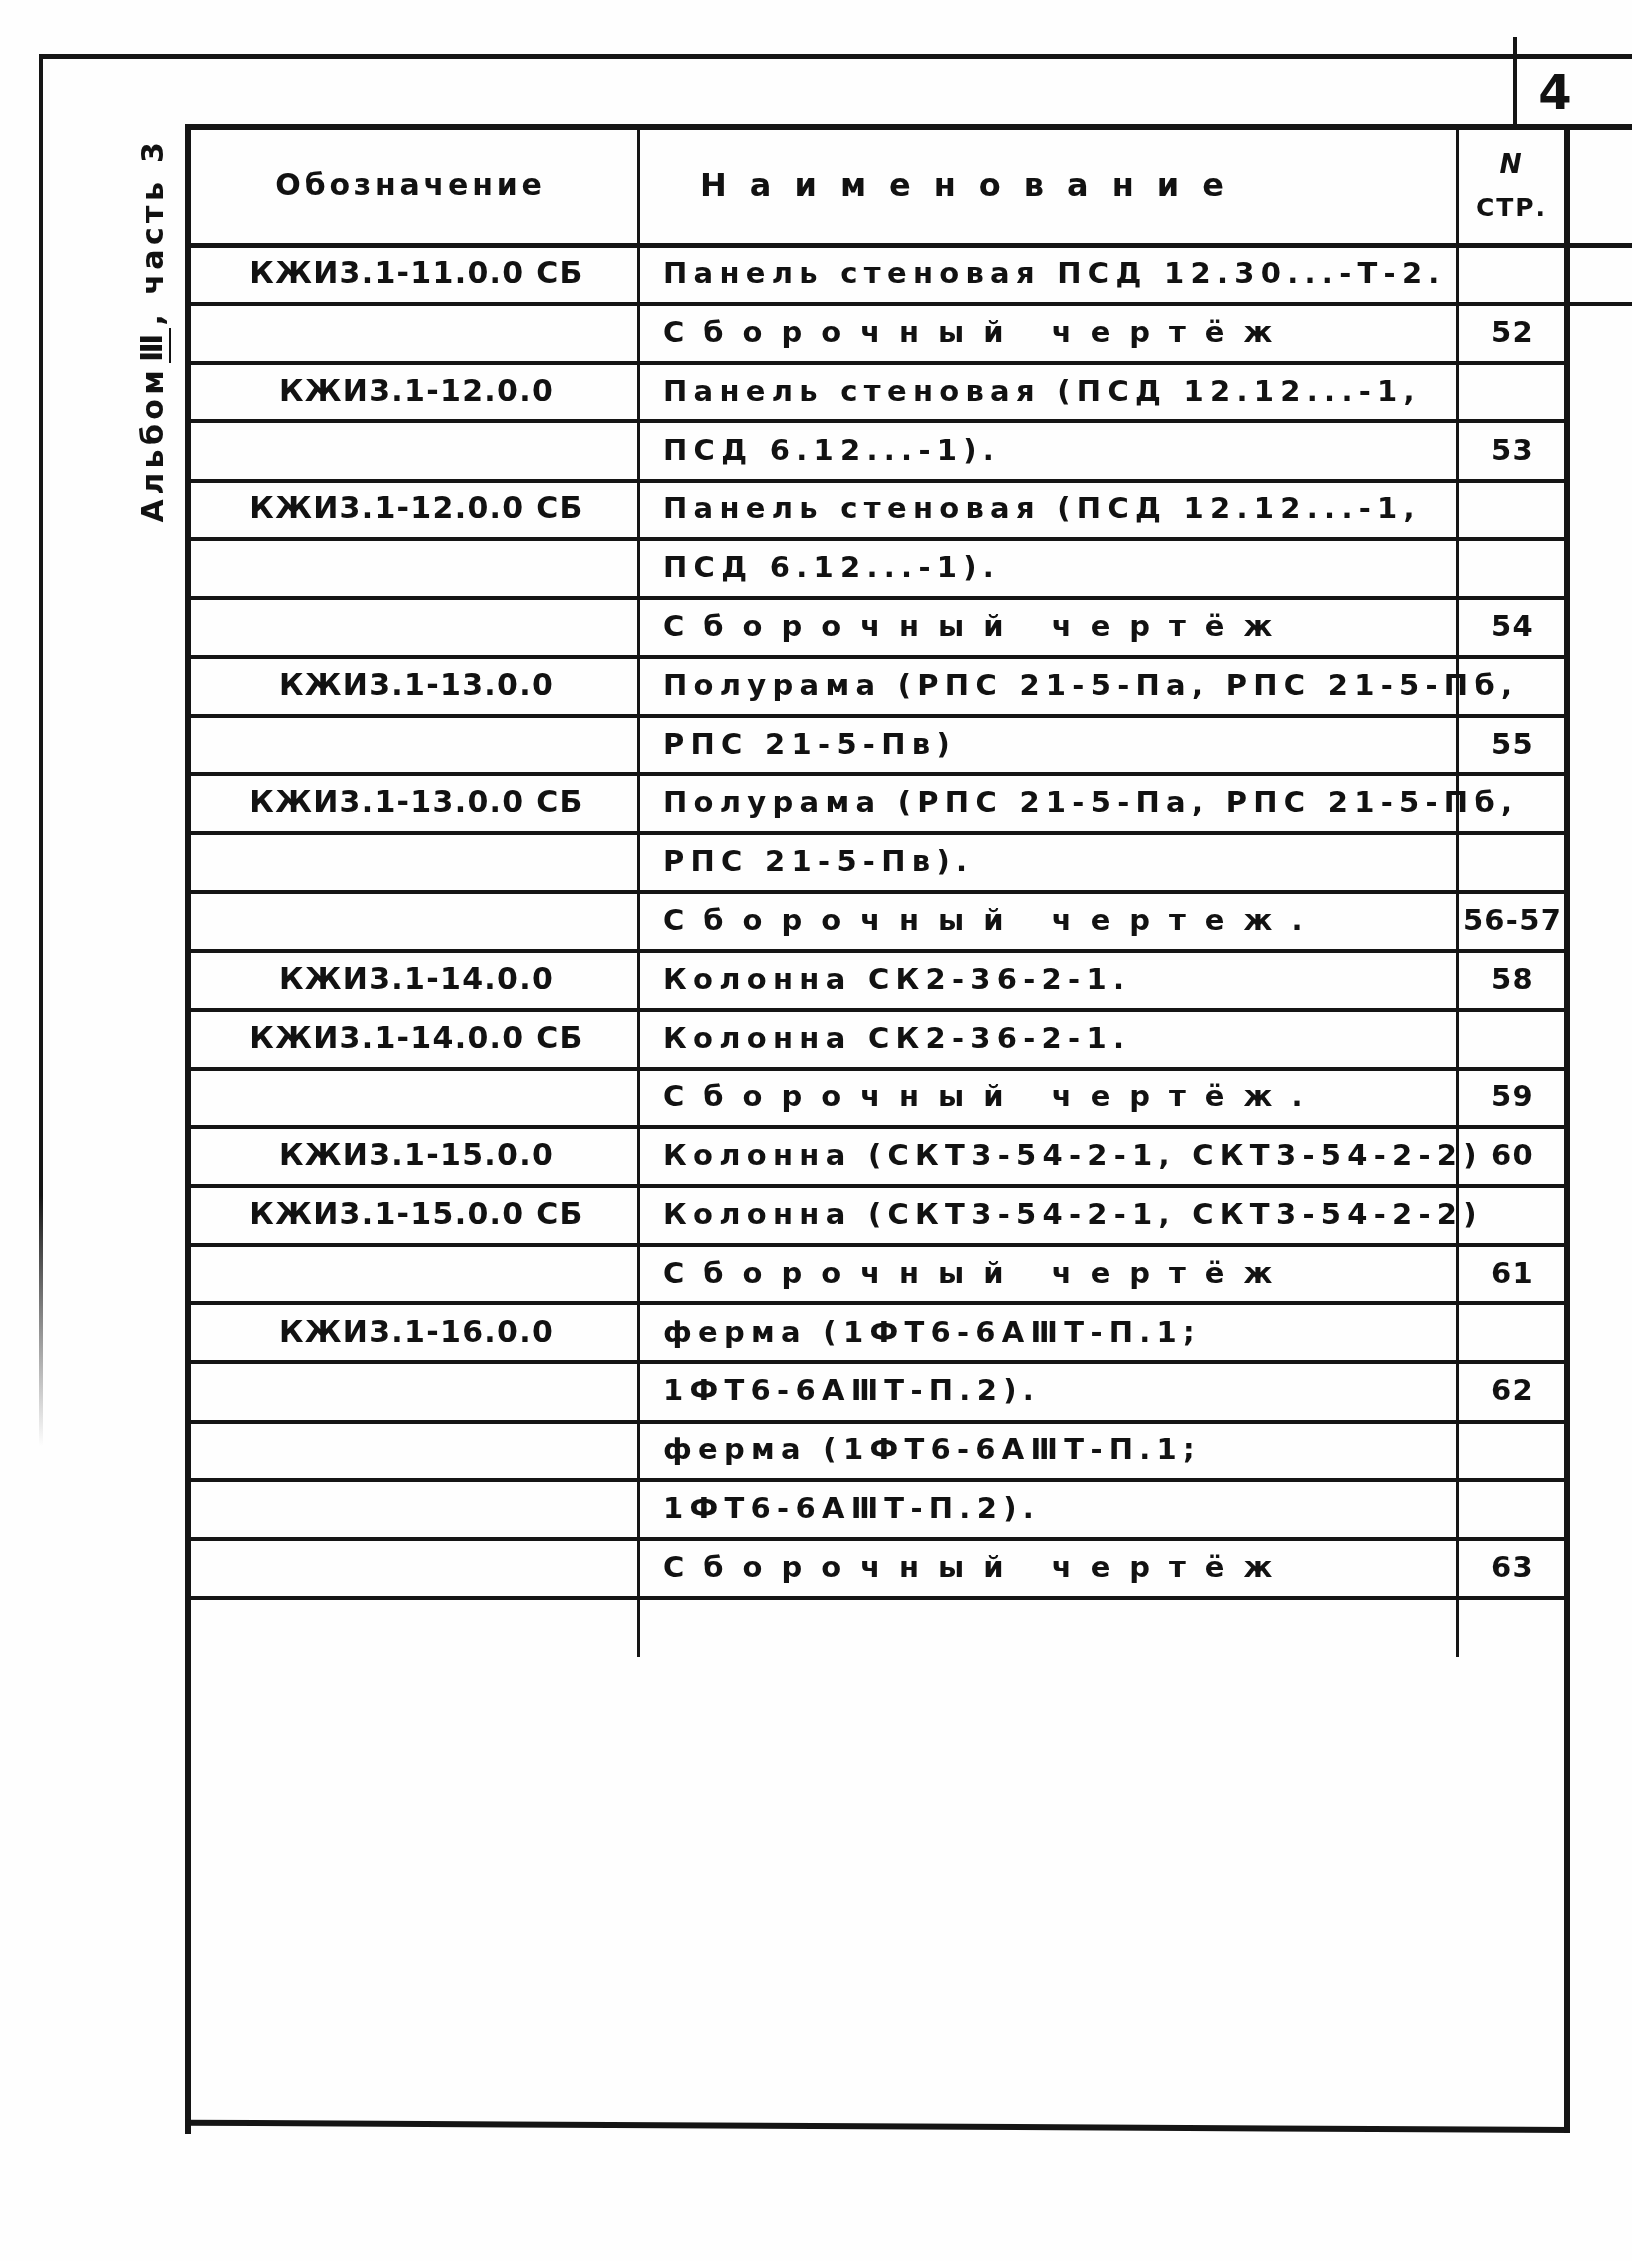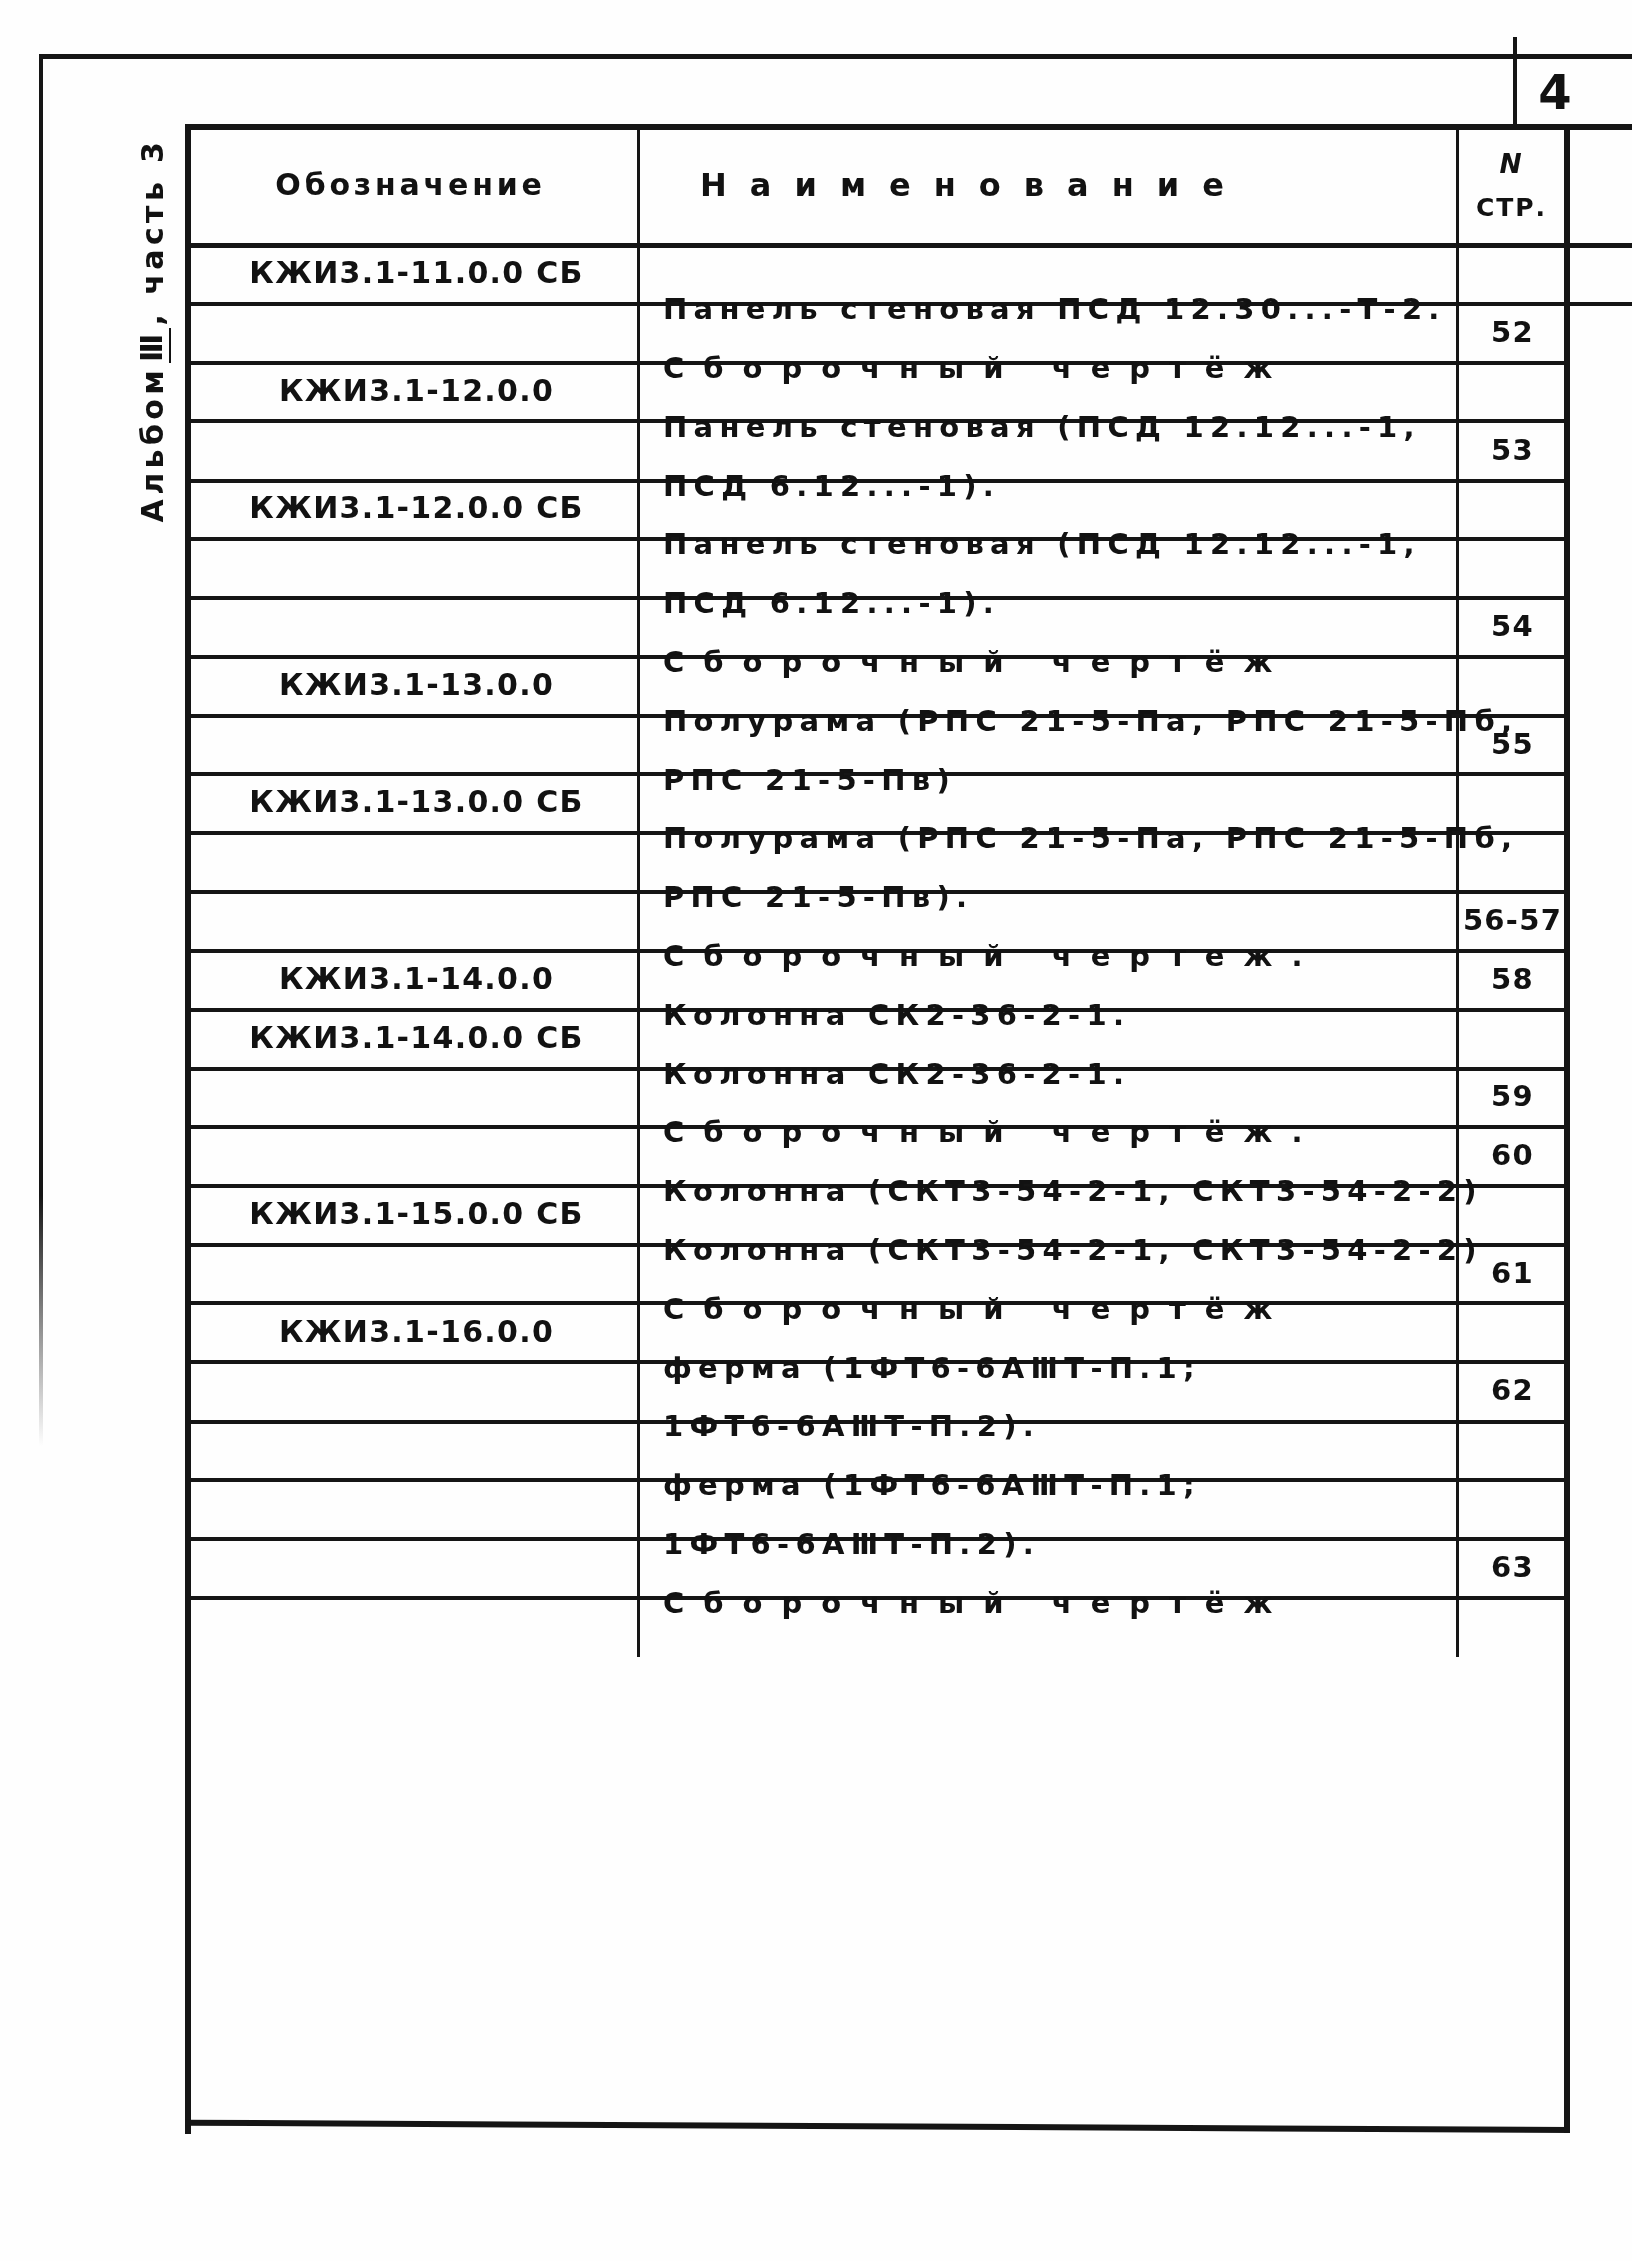--- a/index.html
+++ b/index.html
@@ -58,21 +58,21 @@
   }
   .th-page .nsym{font-style:italic;font-size:26.5px;}
 
   
   .trow{position:absolute;left:0;width:1633px;}
   .cell{
     position:absolute;top:0;height:100%;display:flex;align-items:center;
     font-weight:bold;white-space:nowrap;color:var(--ink);
   }
   .c-des{left:208px;width:417px;justify-content:center;font-size:30px;letter-spacing:1.3px;}
-  .c-name{left:663px;font-size:29px;letter-spacing:6.3px;margin-top:36px;}
+  .c-name{left:663px;font-size:29px;letter-spacing:6.3px;}
   .c-name.spread{letter-spacing:19px;}
   .c-page{left:1459px;width:107px;justify-content:center;font-size:29px;letter-spacing:1.3px;}
 
   
   .side-label{
     position:absolute;left:134px;top:532px;width:404px;height:37px;
     transform:rotate(-90deg);transform-origin:top left;
     display:flex;align-items:center;justify-content:center;
     font-size:30px;font-weight:bold;letter-spacing:4.4px;white-space:nowrap;
   }
@@ -208,20 +208,21 @@
         <div class="cell c-des">КЖИ3.1-14.0.0 СБ</div>
         <div class="cell c-name">Колонна СК2-36-2-1.</div>
         <div class="cell c-page"></div>
       </div>
       <div class="trow" style="top: 1066px; height: 59px;">
         <div class="cell c-des"></div>
         <div class="cell c-name spread">Сборочный чертёж.</div>
         <div class="cell c-page">59</div>
       </div>
       <div class="trow" style="top: 1125px; height: 59px;">
+        <div class="cell c-des">КЖИ3.1-15.0.0</div>
         <div class="cell c-name">Колонна (СКТ3-54-2-1, СКТ3-54-2-2)</div>
         <div class="cell c-page">60</div>
       </div>
       <div class="trow" style="top: 1184px; height: 59px;">
         <div class="cell c-des">КЖИ3.1-15.0.0 СБ</div>
         <div class="cell c-name">Колонна (СКТ3-54-2-1, СКТ3-54-2-2)</div>
         <div class="cell c-page"></div>
       </div>
       <div class="trow" style="top: 1243px; height: 59px;">
         <div class="cell c-des"></div>

